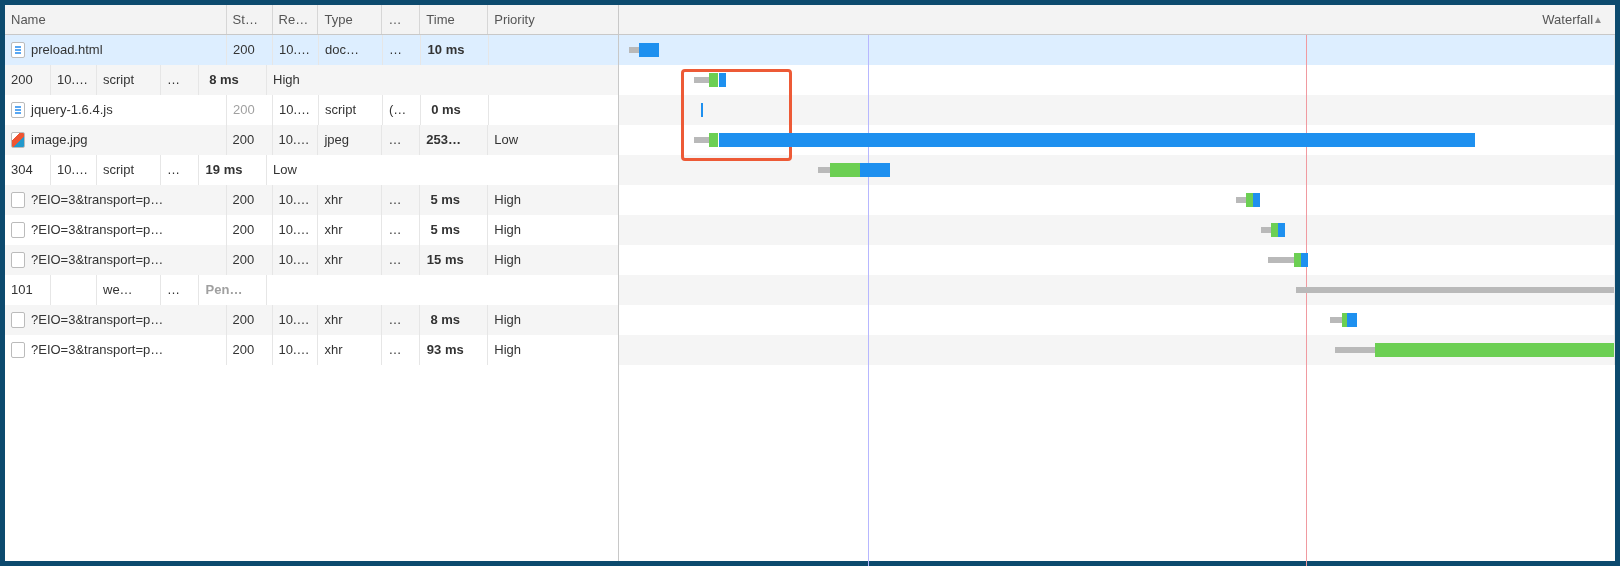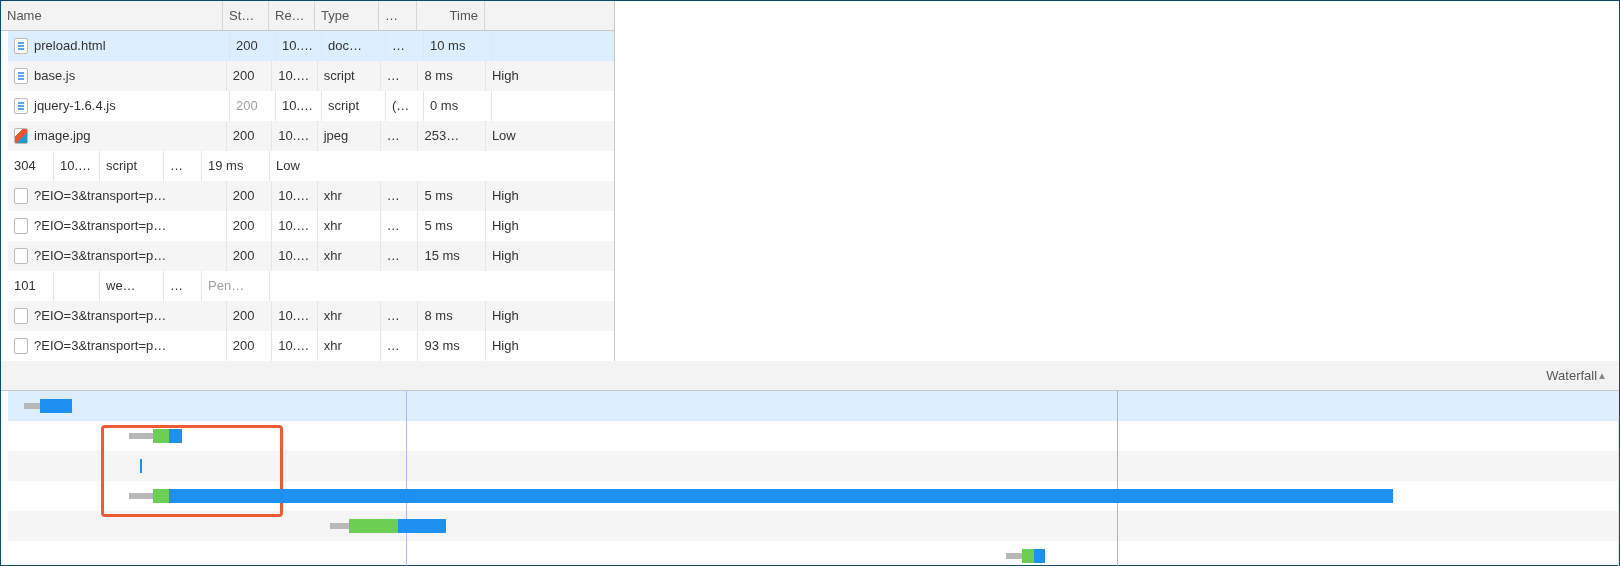--- a/index.html
+++ b/index.html
@@ -10,30 +10,29 @@
     color: #333;
     background: #fff;
     width: 1620px;
     height: 566px;
     overflow: hidden;
   }
   .panel {
     display: flex;
     width: 100%;
     height: 100%;
-    border: 1px solid #0c4a6e;
-    flex-direction: column;
+    border: 5px solid #0c4a6e;
   }
   
   .col-name      { width: 222px; }
   .col-status    { width: 46px; }
   .col-remote    { width: 46px; }
   .col-type      { width: 64px; }
   .col-initiator { width: 38px; }
-  .col-time      { width: 68px; text-align: right; padding-right: 8px;}
+  .col-time      { width: 68px; text-align: left; padding-right: 8px;}
   .col-priority  { width: 130px; }
   
   .header {
     display: flex;
     background: #f3f3f3;
     border-bottom: 1px solid #c8c8c8;
     height: 30px;
     line-height: 30px;
     user-select: none;
     position: relative;
@@ -63,31 +62,30 @@
   }
   
   .rows {
     position: relative;
   }
   .row {
     display: flex;
     height: 30px;
     line-height: 30px;
     white-space: nowrap;
-    margin-left: 7px;
   }
   .row:nth-child(even) { background: #f5f5f5; }
   .row.selected { background: #def !important; }
   .row .cell {
     border-right: 1px solid #e6e6e6;
     padding: 0 6px;
     overflow: hidden;
     text-overflow: ellipsis;
   }
-  .row .cell.col-time { text-align: left; padding-right: 23px; }
+  .row .cell.col-time { text-align: center; padding-right: 23px; font-weight: bold; }
   .cell.col-name {
     display: flex;
     align-items: center;
     gap: 6px;
   }
   .muted { color: #a0a0a0; }
   .file-icon {
     width: 14px;
     height: 16px;
     border: 1px solid #bbb;
@@ -171,38 +169,35 @@
 <div class="panel">
 
   <div class="grid-left">
     <div class="header">
       <div class="hcell col-name">Name</div>
       <div class="hcell col-status">St…</div>
       <div class="hcell col-remote">Re…</div>
       <div class="hcell col-type">Type</div>
       <div class="hcell col-initiator">…</div>
       <div class="hcell col-time">Time</div>
+      <div class="hcell col-priority" style="border-right:none">Priority</div>
     </div>
     <div class="rows" id="rows-left">
         <div class="row selected">
           <div class="cell col-name">
             <span class="file-icon doc"></span>
             <span>preload.html</span>
           </div>
           <div class="cell col-status">200</div>
           <div class="cell col-remote">10.…</div>
           <div class="cell col-type">doc…</div>
           <div class="cell col-initiator">…</div>
           <div class="cell col-time">10 ms</div>
         </div>
         <div class="row">
-          <div class="cell col-name">
-            <span class="file-icon doc"></span>
-            <span>base.js</span>
-          </div>
           <div class="cell col-status">200</div>
           <div class="cell col-remote">10.…</div>
           <div class="cell col-type">script</div>
           <div class="cell col-initiator">…</div>
           <div class="cell col-time">8 ms</div>
           <div class="cell col-priority" style="border-right: none;">High</div>
         </div>
         <div class="row">
           <div class="cell col-name">
             <span class="file-icon doc"></span>

